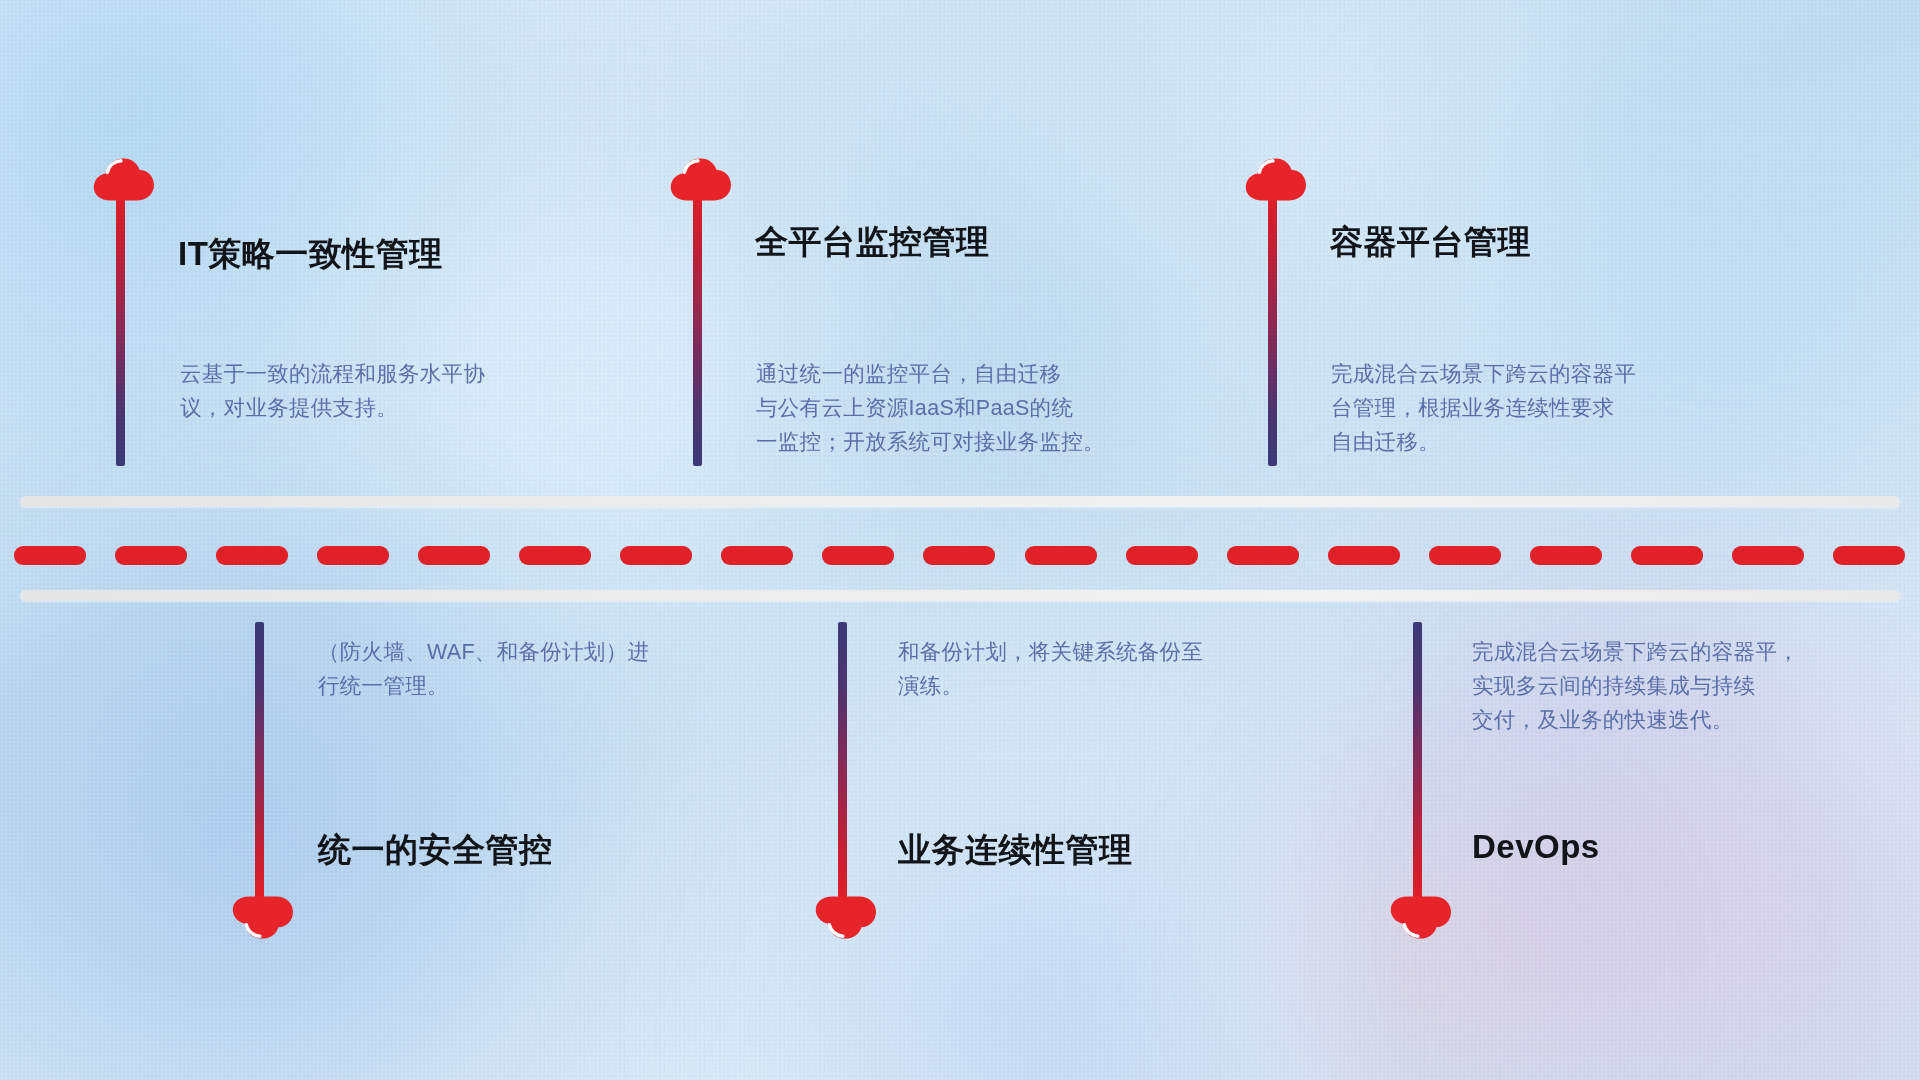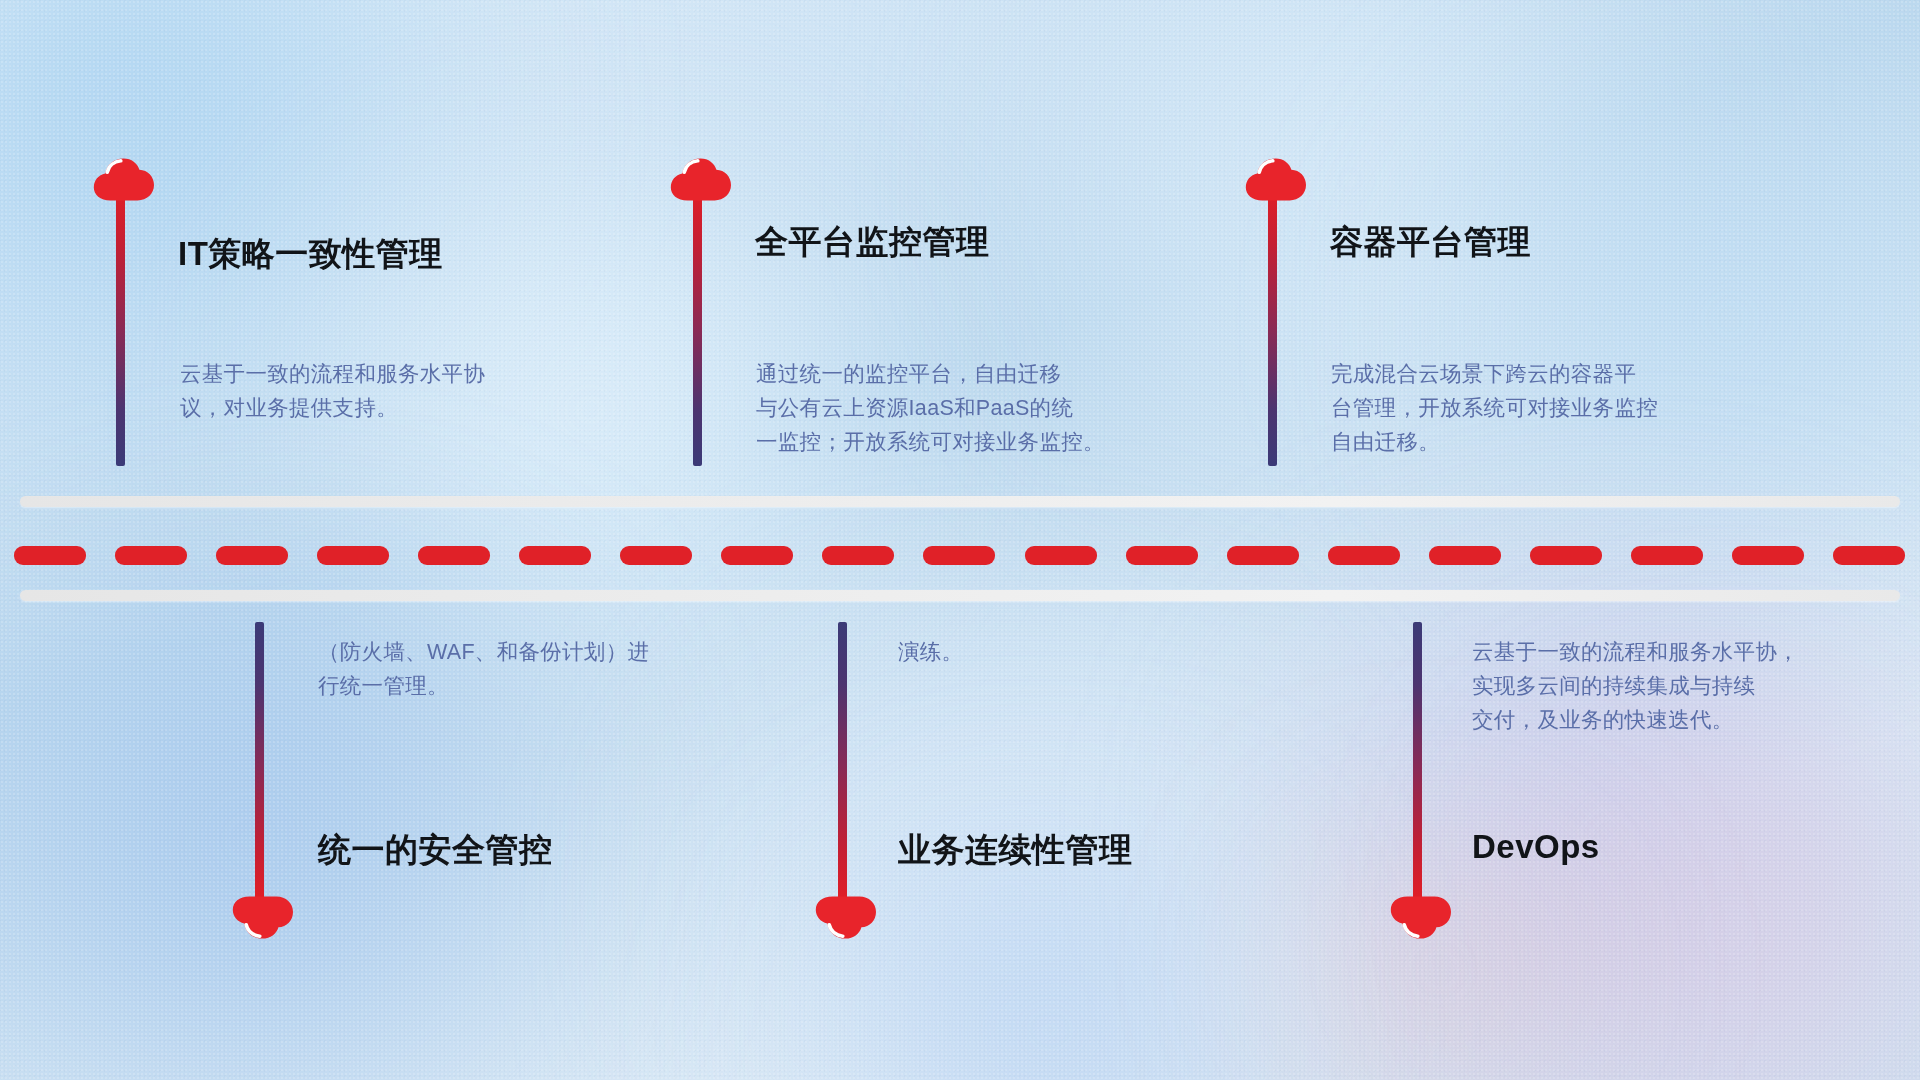--- a/index.html
+++ b/index.html
@@ -169,21 +169,21 @@
   <div class="pin top">
     <div class="stem" style="left:1268px;top:183px;height:283px"></div>
     <svg class="cloud-icon" style="left:1245px;top:155px" viewBox="0 0 62 46">
       <path d="M17.5 45.5h27c9.5 0 16.5-6.6 16.5-15.4 0-8.4-6.3-15-14.6-15.3C44.6 8.2 38.4 3.4 30.6 3.4 20.8 3.4 13.4 10 12.3 18.6 5.4 20 0.8 25.6 0.8 32.2c0 7.7 6.3 13.3 16.7 13.3z" fill="#e8242b"></path>
       <path d="M14.2 17.2c1.6-6.4 7-10.8 13.6-11.4" fill="none" stroke="#ffffff" stroke-width="3.6" stroke-linecap="round"></path>
     </svg>
   </div>
   <div class="col-title" style="left:1330px;top:220px">容器平台管理</div>
   <div class="col-body" style="left:1331px;top:357px">
     <span>完成混合云场景下跨云的容器平</span>
-    <span>台管理，开放系统可对接业务监控</span>
+    <span>台管理，根据业务连续性要求</span>
     <span>自由迁移。</span>
   </div>
 </div>
 
 <div class="col" style="left:0;top:0">
   <div class="pin bottom">
     <div class="stem" style="left:255px;top:622px;height:282px"></div>
     <svg class="cloud-icon" style="left:232px;top:896px" viewBox="0 0 62 46">
       <g transform="translate(0,46) scale(1,-1)">
         <path d="M17.5 45.5h27c9.5 0 16.5-6.6 16.5-15.4 0-8.4-6.3-15-14.6-15.3C44.6 8.2 38.4 3.4 30.6 3.4 20.8 3.4 13.4 10 12.3 18.6 5.4 20 0.8 25.6 0.8 32.2c0 7.7 6.3 13.3 16.7 13.3z" fill="#e8242b"></path>
@@ -202,34 +202,35 @@
   <div class="pin bottom">
     <div class="stem" style="left:838px;top:622px;height:282px"></div>
     <svg class="cloud-icon" style="left:815px;top:896px" viewBox="0 0 62 46">
       <g transform="translate(0,46) scale(1,-1)">
         <path d="M17.5 45.5h27c9.5 0 16.5-6.6 16.5-15.4 0-8.4-6.3-15-14.6-15.3C44.6 8.2 38.4 3.4 30.6 3.4 20.8 3.4 13.4 10 12.3 18.6 5.4 20 0.8 25.6 0.8 32.2c0 7.7 6.3 13.3 16.7 13.3z" fill="#e8242b"></path>
         <path d="M14.2 17.2c1.6-6.4 7-10.8 13.6-11.4" fill="none" stroke="#ffffff" stroke-width="3.6" stroke-linecap="round"></path>
       </g>
     </svg>
   </div>
   <div class="col-body" style="left:898px;top:635px">
+    <span>和备份计划，将关键系统备份至</span>
     <span>演练。</span>
   </div>
   <div class="col-title" style="left:898px;top:828px">业务连续性管理</div>
 </div>
 
 <div class="col" style="left:0;top:0">
   <div class="pin bottom">
     <div class="stem" style="left:1413px;top:622px;height:282px"></div>
     <svg class="cloud-icon" style="left:1390px;top:896px" viewBox="0 0 62 46">
       <g transform="translate(0,46) scale(1,-1)">
         <path d="M17.5 45.5h27c9.5 0 16.5-6.6 16.5-15.4 0-8.4-6.3-15-14.6-15.3C44.6 8.2 38.4 3.4 30.6 3.4 20.8 3.4 13.4 10 12.3 18.6 5.4 20 0.8 25.6 0.8 32.2c0 7.7 6.3 13.3 16.7 13.3z" fill="#e8242b"></path>
         <path d="M14.2 17.2c1.6-6.4 7-10.8 13.6-11.4" fill="none" stroke="#ffffff" stroke-width="3.6" stroke-linecap="round"></path>
       </g>
     </svg>
   </div>
   <div class="col-body" style="left:1472px;top:635px">
-    <span>云基于一致的流程和服务水平协，</span>
+    <span>完成混合云场景下跨云的容器平，</span>
     <span>实现多云间的持续集成与持续</span>
     <span>交付，及业务的快速迭代。</span>
   </div>
   <div class="col-title" style="left:1472px;top:828px">DevOps</div>
 </div>
 
 </body></html>

